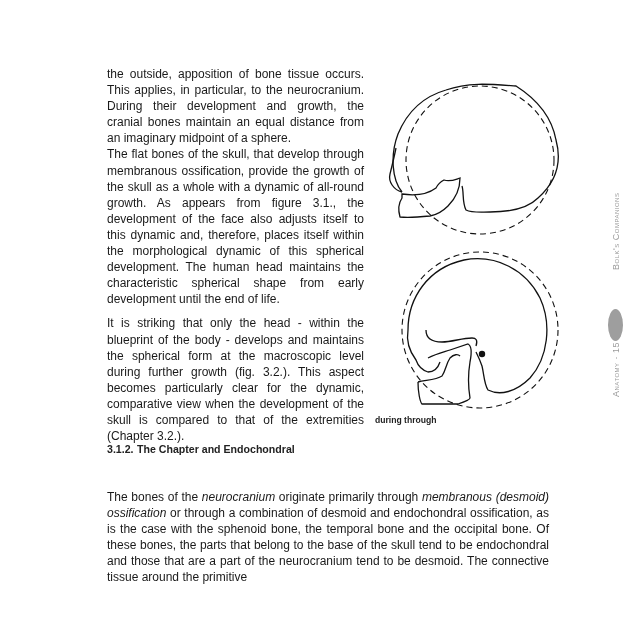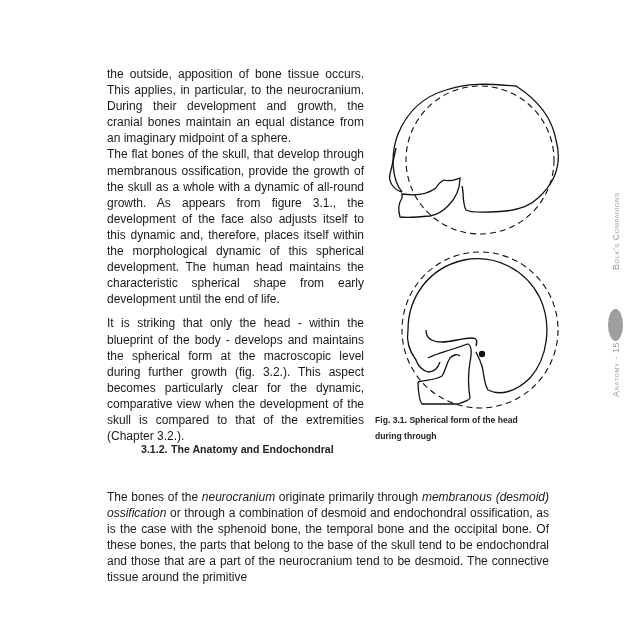--- a/index.html
+++ b/index.html
@@ -5,21 +5,21 @@
     html, body { margin: 0; padding: 0; background: #ffffff; }
     body { width: 638px; height: 638px; position: relative; overflow: hidden;
            font-family: "Liberation Sans", sans-serif; color: #1a1a1a; }
     .col { position: absolute; font-size: 12px; line-height: 16.1px; text-align: justify; }
     .col p { margin: 0; }
     .col p + p { margin-top: 8px; }
     #left-col { left: 107px; top: 66px; width: 257px; }
     #bottom-col { left: 107px; top: 489px; width: 442px; }
     .heading { position: absolute; left: 107px; top: 441px; font-size: 10.6px; line-height: 16px;
                font-weight: bold; color: #222; }
-    .heading .num { display: inline-block; width: 30px; margin-left: 34px; }
+    .heading .num { display: inline-block; width: 30px; }
     .heading .l2 { padding-left: 30px; display: block; }
     .caption { position: absolute; left: 375px; top: 412px; font-size: 8.6px; line-height: 16px;
                font-weight: bold; color: #222; width: 180px; }
     .figure { position: absolute; }
     #fig-top { left: 380px; top: 70px; width: 200px; height: 170px; }
     #fig-bottom { left: 380px; top: 238px; width: 200px; height: 175px; }
     .side { position: absolute; color: #9a9a9a; font-size: 9px; letter-spacing: 0.5px;
             white-space: nowrap; font-variant: small-caps; }
     #side-book { left: 611px; top: 270px; transform-origin: left top; transform: rotate(-90deg); }
     #side-section { left: 611px; top: 397px; transform-origin: left top; transform: rotate(-90deg); }
@@ -55,26 +55,25 @@
     <path d="M28 92 C26 104 30 114 36 122 C38 128 42 132 48 134 C54 134 58 130 60 124"></path>
     <path d="M46 92 C46 100 52 104 62 104 C72 104 82 100 92 100 C96 100 98 102 96 108"></path>
     <path d="M48 120 C56 116 64 114 70 112 C76 110 82 108 88 106 C92 108 92 114 90 124 C88 136 88 148 90 160"></path>
     <path d="M38 144 C38 154 40 164 42 166 C54 166 66 166 78 166 C84 164 90 162 90 160"></path>
     <path d="M38 144 C46 142 56 142 62 138 C66 132 66 126 70 120 C74 116 78 116 80 118"></path>
     <circle cx="102" cy="116" r="3.2" fill="#111" stroke="none"></circle>
   </svg>
 </div>
 
 <div class="caption">
-  <div>Fig. 3.1. Spherical form of the head</div>
   <div>during through</div>
 </div>
 
 <div class="heading">
-  <span class="num">3.1.2.</span><span>The Anatomy and Endochondral</span>
+  <span class="num">3.1.2.</span><span>The Chapter and Endochondral</span>
 </div>
 
 <div id="bottom-col" class="col">
   <p><span>The bones of the </span><em>neurocranium</em><span> originate primarily through </span><em>membranous (desmoid) ossification</em><span> or through a combination of desmoid and endochondral ossification, as is the case with the sphenoid bone, the temporal bone and the occipital bone. Of these bones, the parts that belong to the base of the skull tend to be endochondral and those that are a part of the neurocranium tend to be desmoid. The connective tissue around the primitive</span></p>
 </div>
 
 <div id="side-book" class="side">Bolk's Companions</div>
 <div id="side-dot"></div>
 <div id="side-section" class="side">Anatomy · 15</div>
 

